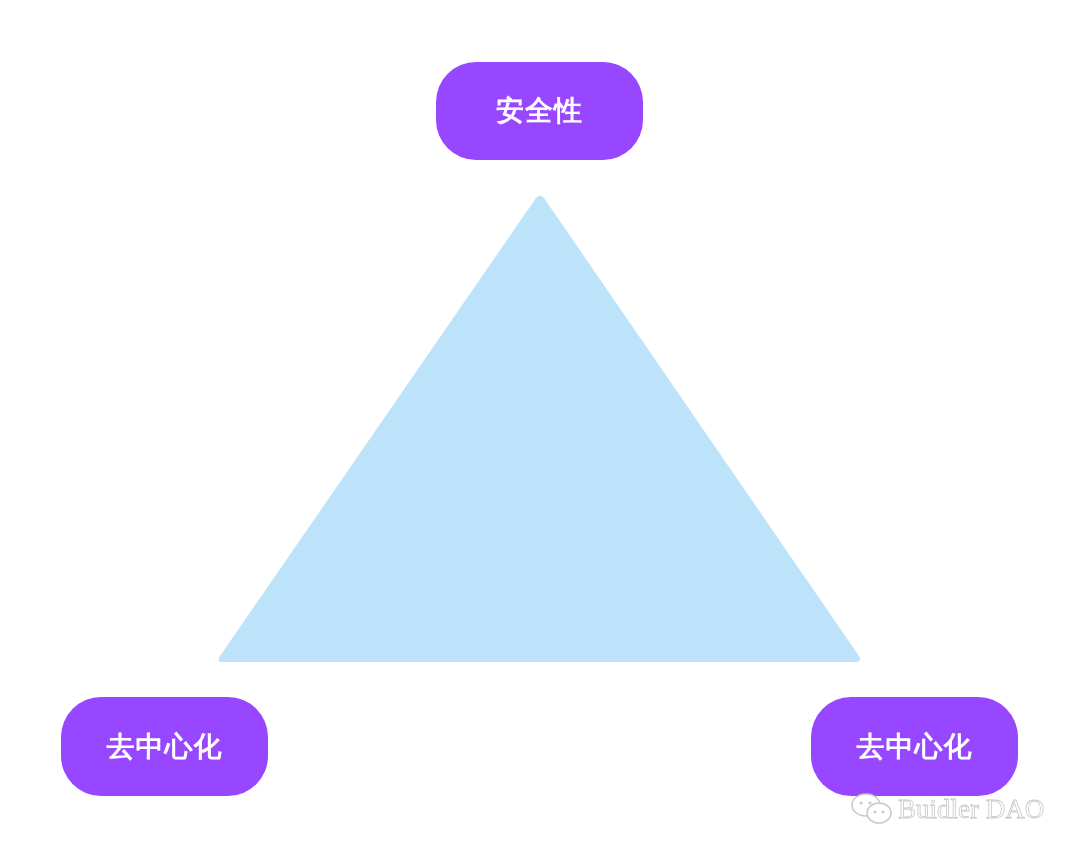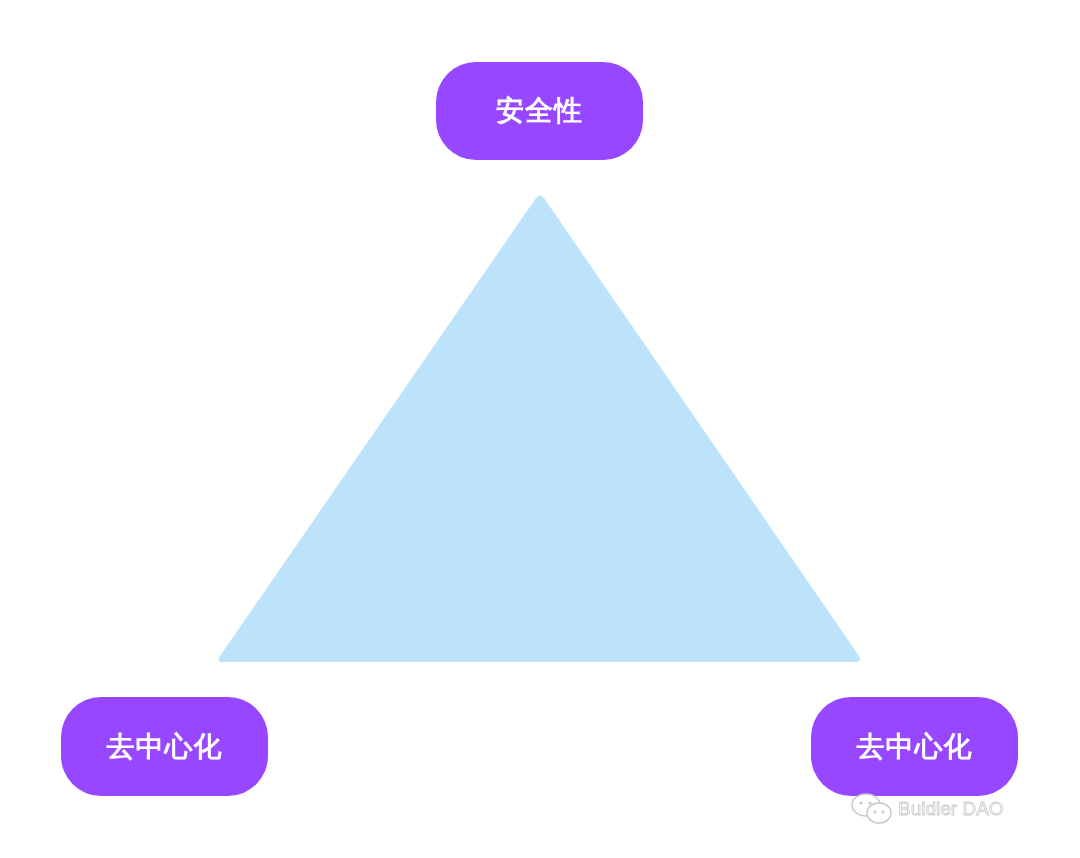--- a/index.html
+++ b/index.html
@@ -20,22 +20,22 @@
       font-size: 28px; font-weight: bold;
       letter-spacing: 1px;
     }
     #pill-top { left: 436px; top: 62px; width: 207px; height: 98px; }
     #pill-left { left: 61px; top: 697px; width: 207px; height: 99px; }
     #pill-right { left: 811px; top: 697px; width: 207px; height: 99px; }
     .watermark {
       position: absolute; left: 850px; top: 792px;
       display: flex; align-items: center; gap: 4px;
       color: #ffffff;
-      font-family: Liberation Sans, sans-serif;
-      font-size: 19px;
+      font-family: Liberation Serif, serif;
+      font-size: 27px;
       -webkit-text-stroke: 0.8px #c8c8c8;
     }
     .wechat-icon { width: 44px; height: 34px; }
   </style>
 </head>
 <body>
 
 <svg class="triangle" width="1080" height="858" viewBox="0 0 1080 858">
   <path d="M536 198 Q540 193 544 198 L859 656 Q862 662 856 662 L222 662 Q216 662 220 656 Z" fill="#bde3fb"></path>
 </svg>

